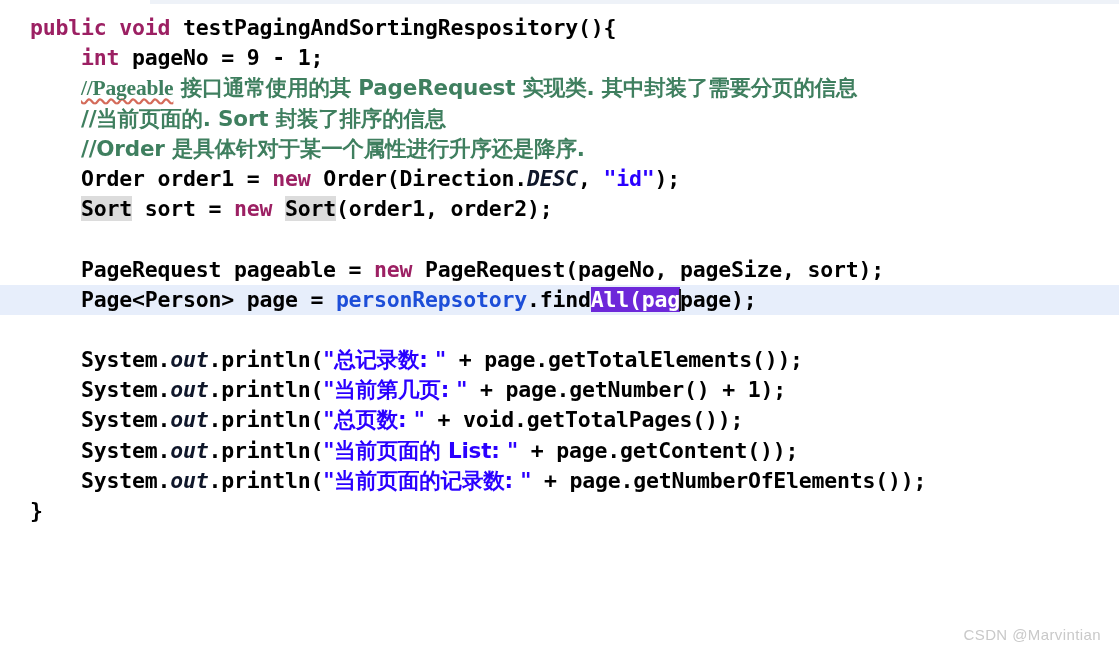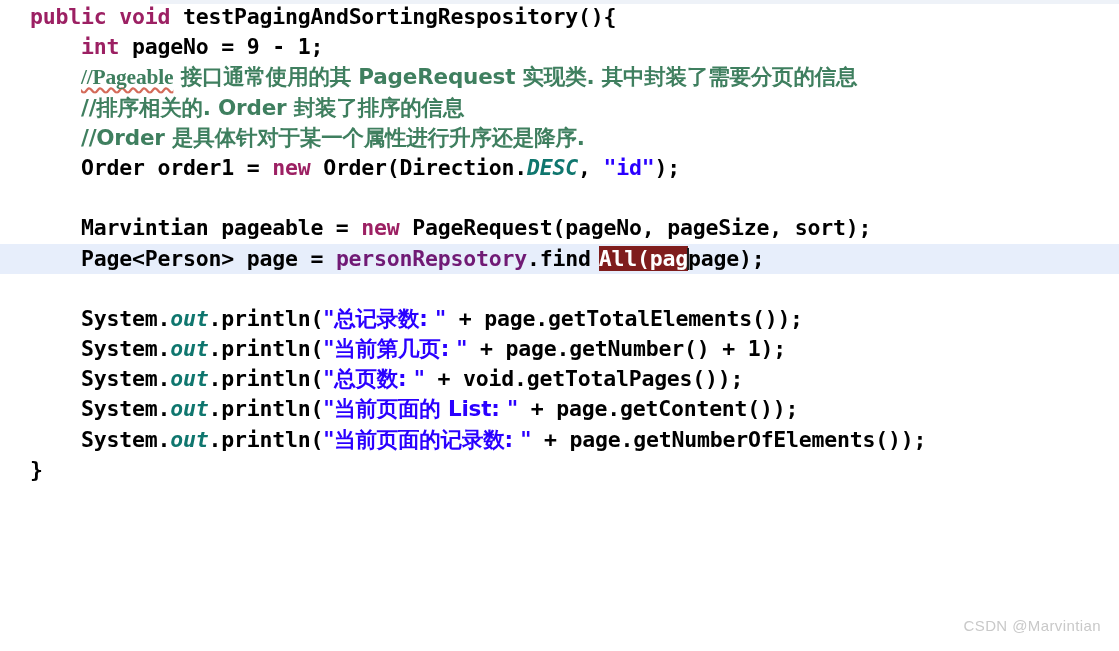--- a/index.html
+++ b/index.html
@@ -30,21 +30,21 @@
     width: 969px;
     height: 4px;
     background: #eef2f8;
   }
 
   .code {
     position: absolute;
     left: 0;
     top: 0;
     width: 1119px;
-    padding-top: 2px;
+    padding-top: 13px;
     box-sizing: border-box;
   }
 
   .line {
     position: relative;
     height: 30.2px;
     line-height: 30.2px;
     white-space: pre;
     font-size: 21.5px;
     font-weight: bold;
@@ -55,30 +55,29 @@
   }
 
   .line.current {
     background: #e7eefb;
   }
 
   
   .kw       { color: #9c2063; }            
   .cmt      { color: #3f7f5f; }            
   .str      { color: #2a00ff; }            
-  .fld      { color: #701a75; }            
-  .statfld  { color: #0f766e; font-style: italic; }  
+  .fld      { color: #1d4ed8; }            
+  .statfld  { color: #0f172a; font-style: italic; }  
   .plain    { color: #000000; }
 
   .occ      { background: #dcdcdc; }       
 
   .sel {
-    background: #7f1d1d;
+    background: #6d28d9;
     color: #ffffff;
-    margin-left: 8px;
   }
 
   .caret {
     display: inline-block;
     width: 0;
     border-left: 2px solid #1a1a1a;
     height: 22px;
     vertical-align: -4px;
     margin: 0 -1px;
   }
@@ -90,21 +89,21 @@
   }
 
   .cjk {
     font-family: "DejaVu Sans", "Liberation Sans", sans-serif;
     font-weight: bold;
   }
 
   .watermark {
     position: absolute;
     right: 18px;
-    bottom: 17px;
+    bottom: 8px;
     font-family: "Liberation Sans", "DejaVu Sans", sans-serif;
     font-size: 15px;
     font-weight: normal;
     color: #c9c9c9;
     letter-spacing: 0.4px;
     white-space: pre;
     margin-top: 24px;
   }
 </style>
 </head>
@@ -117,31 +116,32 @@
   <div class="code">
 
     <div class="line"><span class="kw">public</span><span class="plain"> </span><span class="kw">void</span><span class="plain"> </span><span class="plain">testPagingAndSortingRespository(){</span></div>
 
 
     <div class="line">    <span class="kw">int</span><span class="plain"> pageNo = 9 - 1;</span></div>
 
 
     <div class="line">    <span class="cmt squiggle">//Pageable</span><span class="cmt cjk"> 接口通常使用的其 PageRequest 实现类. 其中封装了需要分页的信息</span></div>
 
-    <div class="line">    <span class="cmt cjk">//排序相关的. Order 封装了排序的信息</span></div>
+    <div class="line">    <span class="cmt cjk">//当前页面的. Sort 封装了排序的信息</span></div>
 
     <div class="line">    <span class="cmt cjk">//Order 是具体针对于某一个属性进行升序还是降序.</span></div>
 
     <div class="line">    <span class="plain">Order order1 = </span><span class="kw">new</span><span class="plain"> Order(Direction.</span><span class="statfld">DESC</span><span class="plain">, </span><span class="str">"id"</span><span class="plain">);</span></div>
 
 
+    <div class="line">    <span class="plain occ">Sort</span><span class="plain"> sort = </span><span class="kw">new</span><span class="plain"> </span><span class="plain occ">Sort</span><span class="plain">(order1, order2);</span></div>
 
     <div class="line"><span class="plain"> </span></div>
 
-    <div class="line">    <span class="plain">Marvintian pageable = </span><span class="kw">new</span><span class="plain"> PageRequest(pageNo, pageSize, sort);</span></div>
+    <div class="line">    <span class="plain">PageRequest pageable = </span><span class="kw">new</span><span class="plain"> PageRequest(pageNo, pageSize, sort);</span></div>
 
     <div class="line current">    <span class="plain">Page&lt;Person&gt; page = </span><span class="fld">personRepsotory</span><span class="plain">.find</span><span class="sel">All(pag</span><span class="caret"></span><span class="plain">page);</span></div>
 
     <div class="line"><span class="plain"> </span></div>
 
     <div class="line">    <span class="plain">System.</span><span class="statfld">out</span><span class="plain">.println(</span><span class="str cjk">"总记录数: "</span><span class="plain"> + page.getTotalElements());</span></div>
 
     <div class="line">    <span class="plain">System.</span><span class="statfld">out</span><span class="plain">.println(</span><span class="str cjk">"当前第几页: "</span><span class="plain"> + page.getNumber() + 1);</span></div>
 
     <div class="line">    <span class="plain">System.</span><span class="statfld">out</span><span class="plain">.println(</span><span class="str cjk">"总页数: "</span><span class="plain"> + void.getTotalPages());</span></div>

